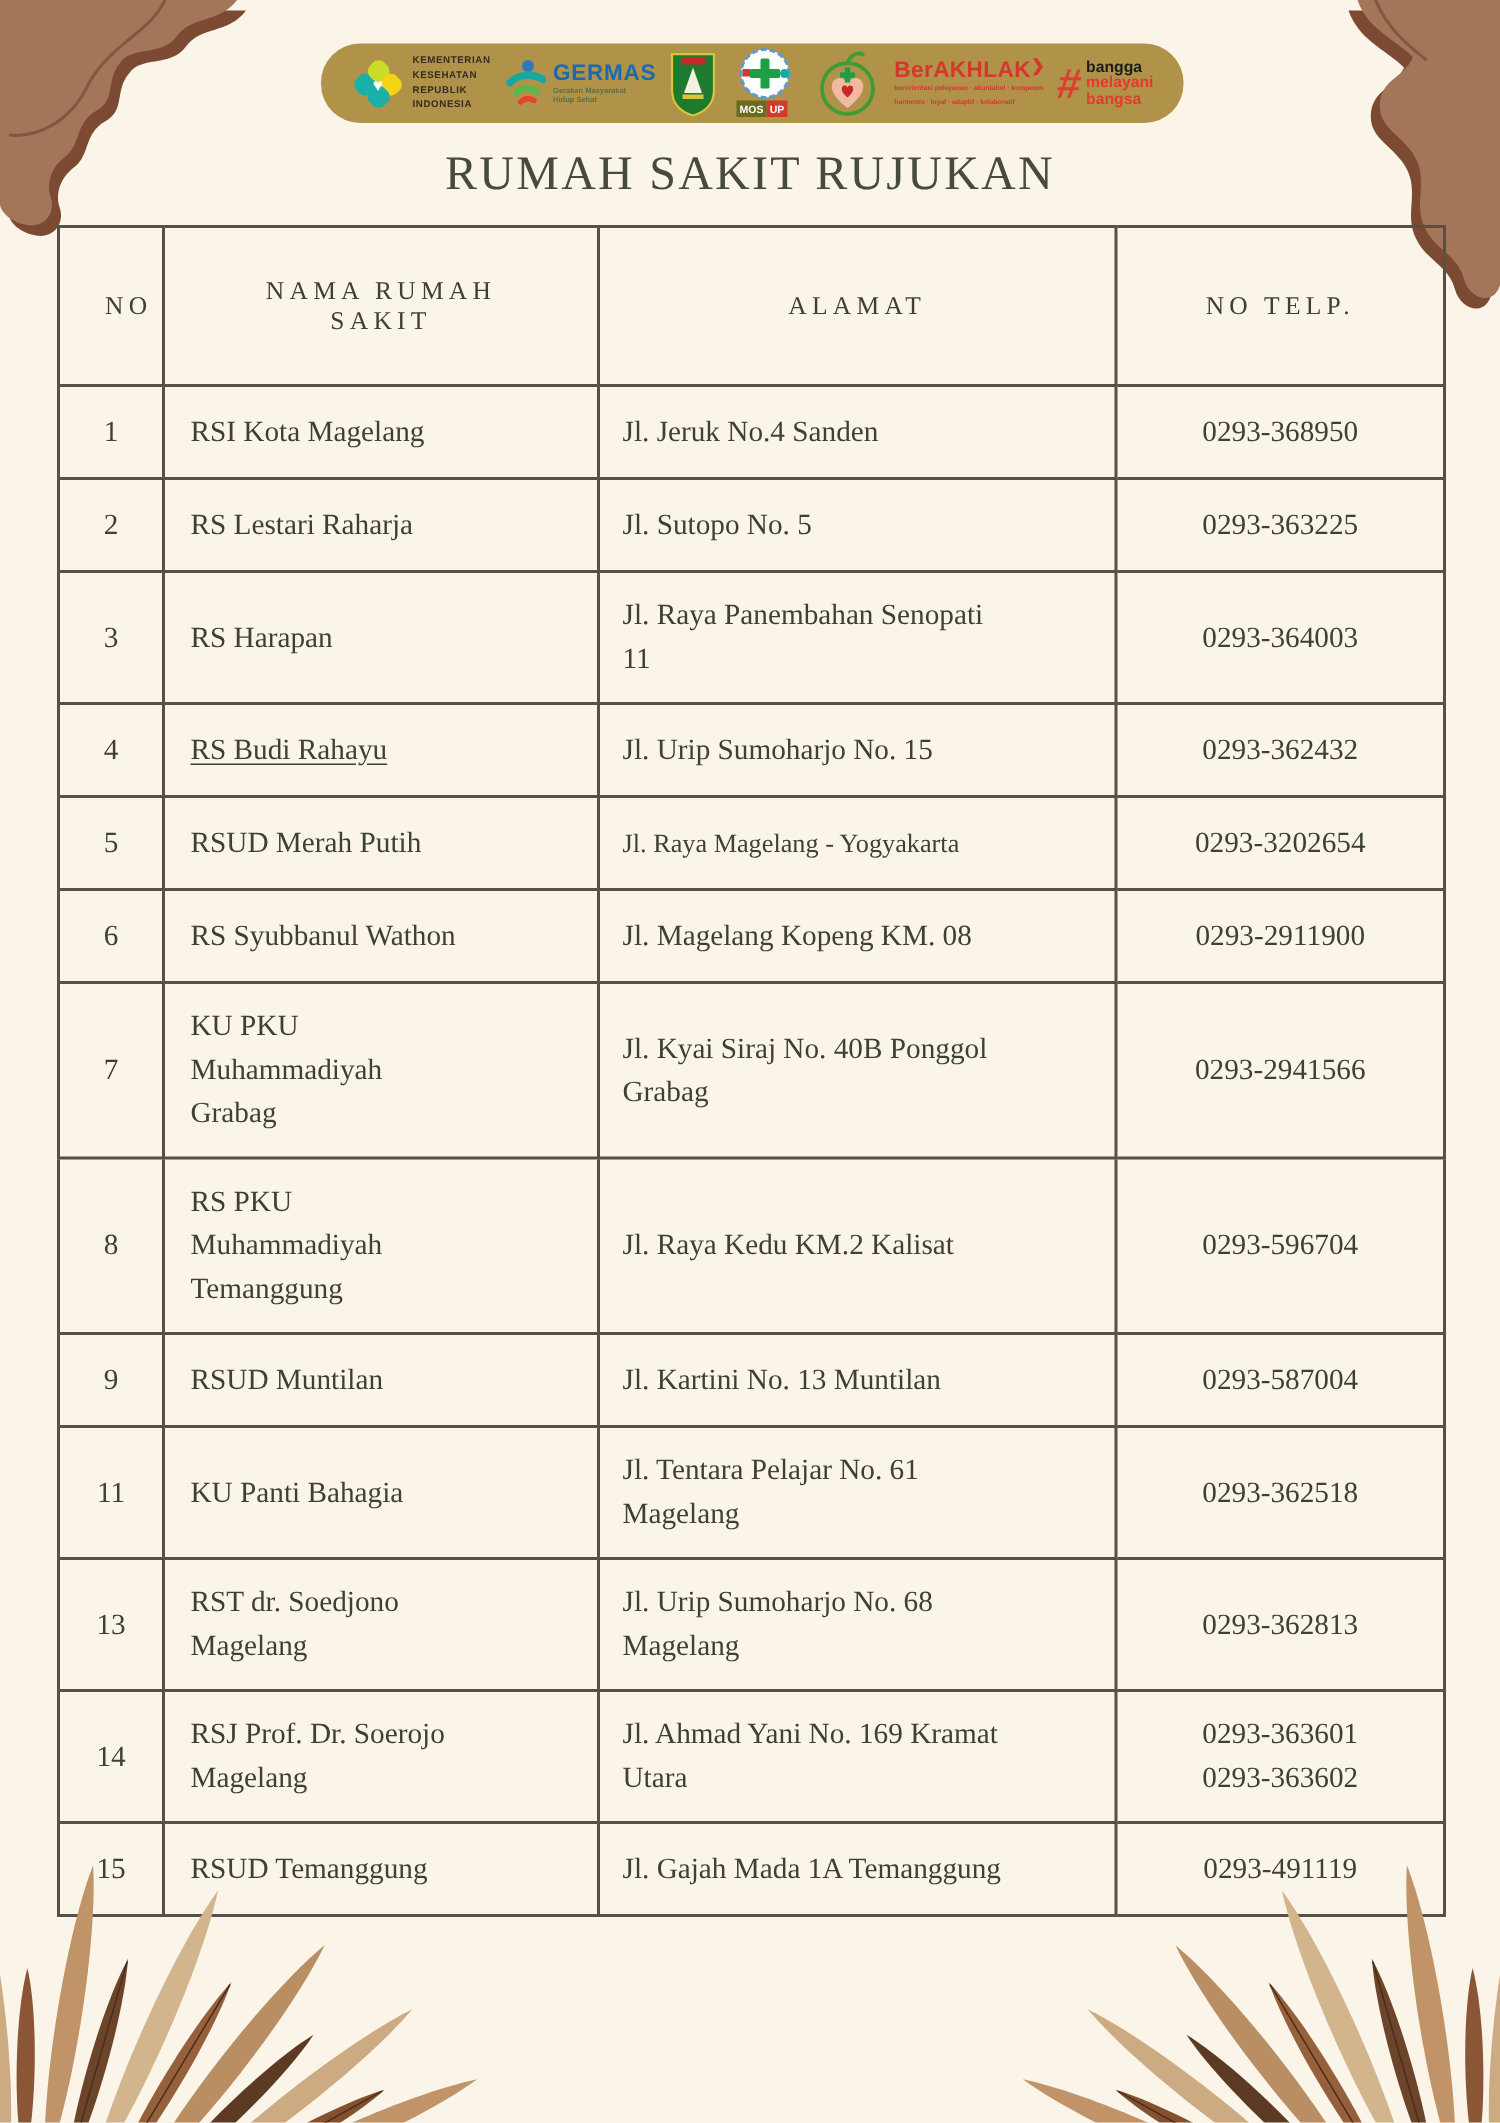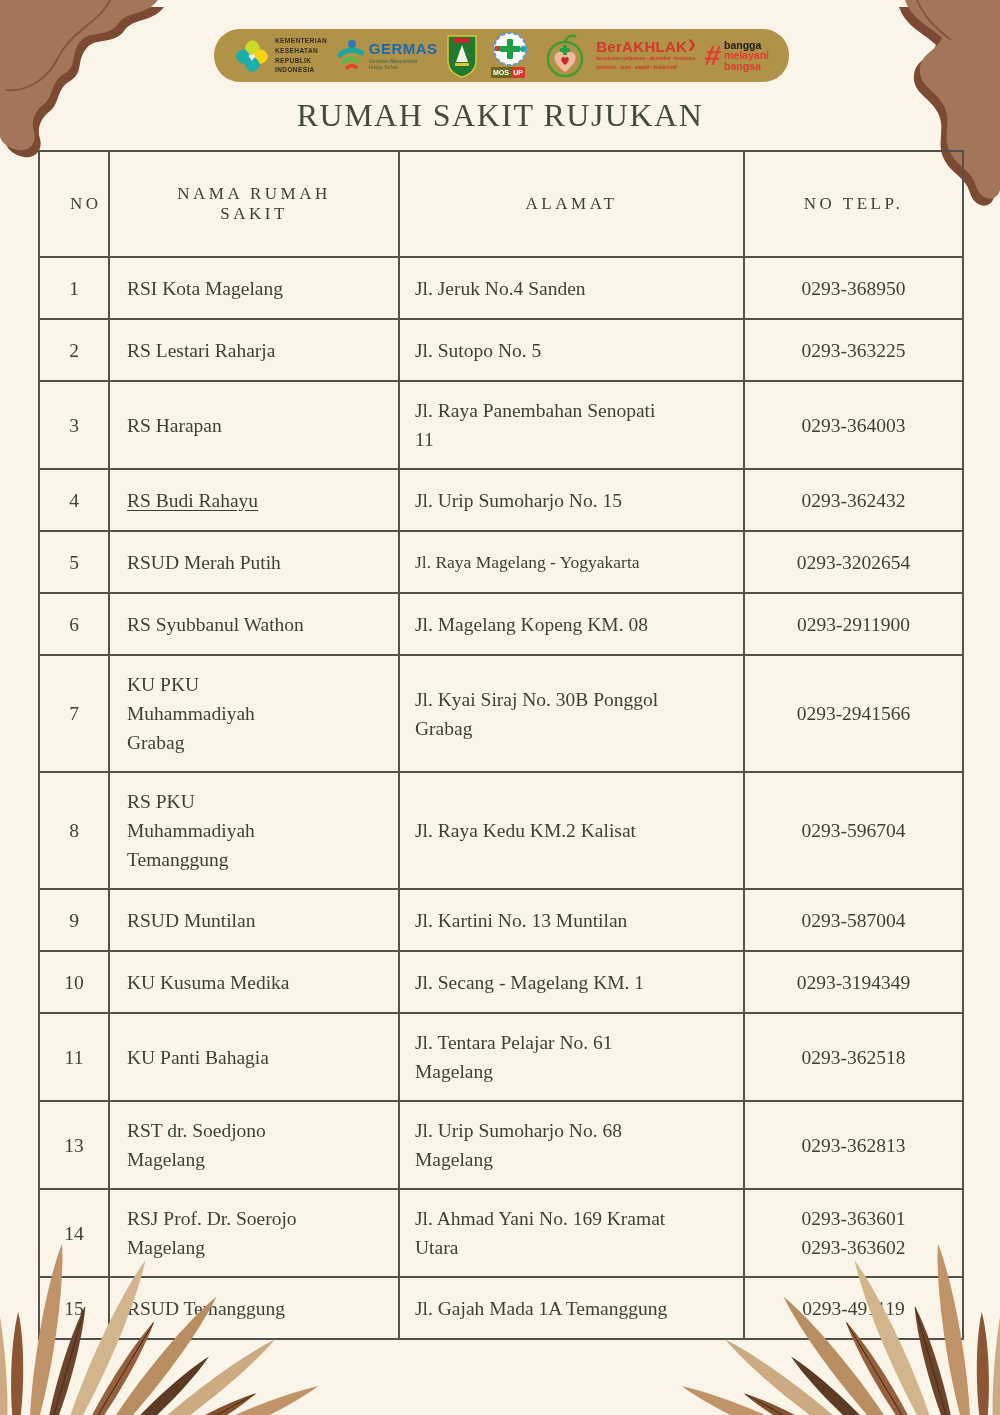--- a/index.html
+++ b/index.html
@@ -220,40 +220,34 @@
   </tr>
       <tr>
     <td class="no">6</td>
     <td class="nama">RS Syubbanul Wathon</td>
     <td class="alamat">Jl. Magelang Kopeng KM. 08</td>
     <td class="telp">0293-2911900</td>
   </tr>
       <tr>
     <td class="no">7</td>
     <td class="nama">KU PKU Muhammadiyah Grabag</td>
-    <td class="alamat">Jl. Kyai Siraj No. 30B Ponggol Grabag</td>
+    <td class="alamat">Jl. Kyai Siraj No. 40B Ponggol Grabag</td>
     <td class="telp">0293-2941566</td>
   </tr>
       <tr>
     <td class="no">8</td>
     <td class="nama">RS PKU Muhammadiyah Temanggung</td>
     <td class="alamat">Jl. Raya Kedu KM.2 Kalisat</td>
     <td class="telp">0293-596704</td>
   </tr>
       <tr>
     <td class="no">9</td>
     <td class="nama">RSUD Muntilan</td>
     <td class="alamat">Jl. Kartini No. 13 Muntilan</td>
     <td class="telp">0293-587004</td>
-  </tr>
-      <tr>
-    <td class="no">10</td>
-    <td class="nama">KU Kusuma Medika</td>
-    <td class="alamat">Jl. Secang - Magelang KM. 1</td>
-    <td class="telp">0293-3194349</td>
   </tr>
       <tr>
     <td class="no">11</td>
     <td class="nama">KU Panti Bahagia</td>
     <td class="alamat">Jl. Tentara Pelajar No. 61 Magelang</td>
     <td class="telp">0293-362518</td>
   </tr>
       <tr>
     <td class="no">13</td>
     <td class="nama">RST dr. Soedjono Magelang</td>

